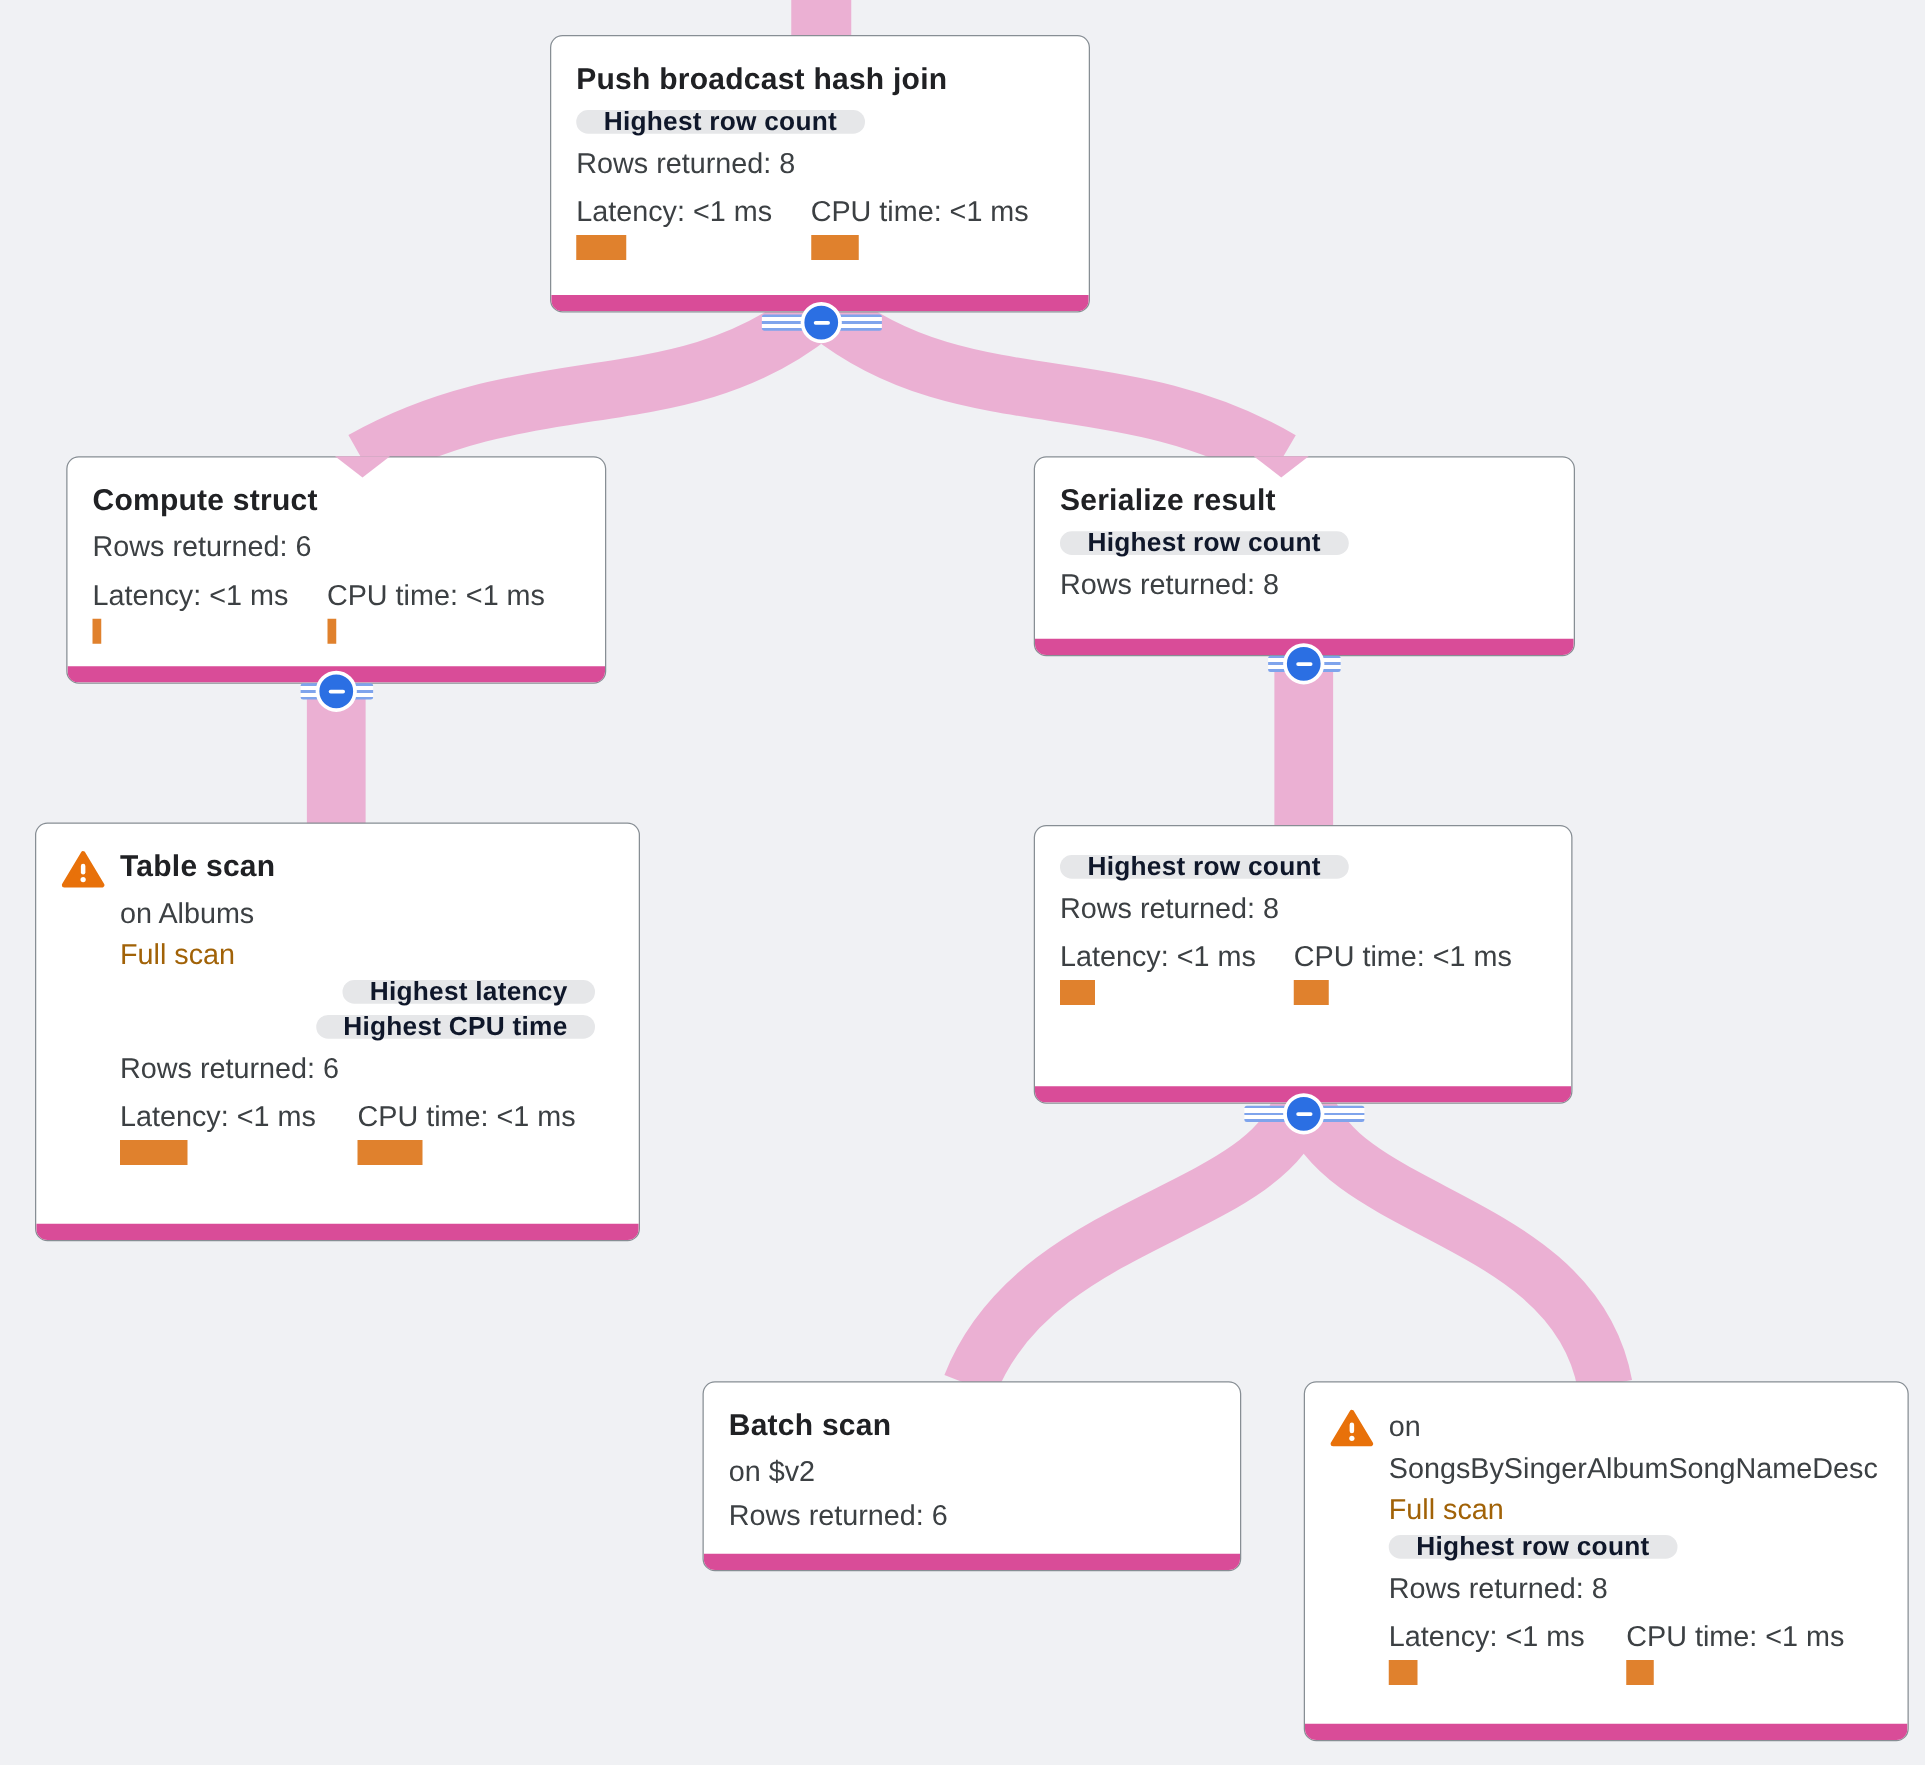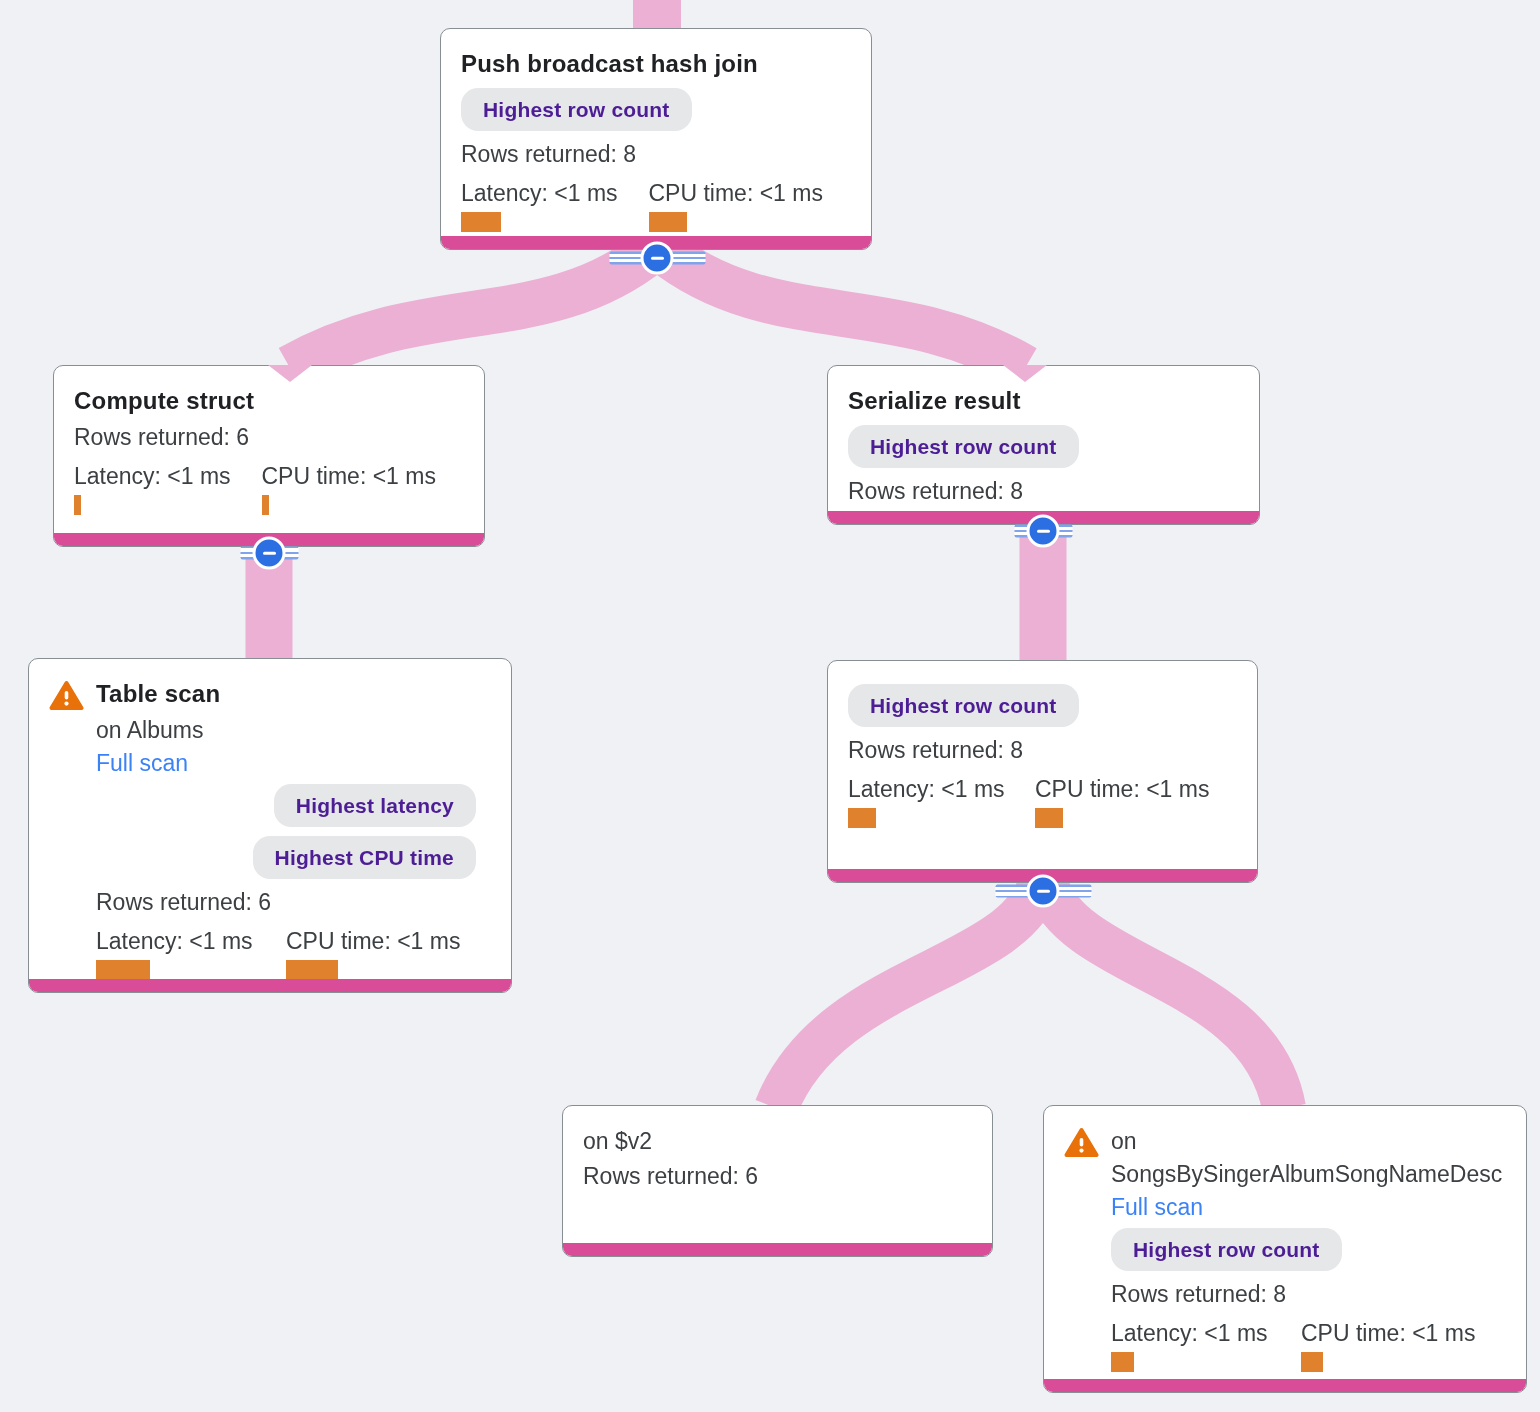--- a/index.html
+++ b/index.html
@@ -29,26 +29,26 @@
     background:#d94c98;
   }
   .content{padding:19px 35px 0 20px;}
   .node.warn .content{padding-left:67px;}
   .warn-icon{position:absolute;left:20px;top:21px;width:35px;height:31px;}
   .title{
     font-size:24px;line-height:32px;font-weight:700;
     color:#202124;margin-bottom:4px;letter-spacing:.2px;
   }
   .line{font-size:23px;line-height:33px;color:#3c4043;}
-  .scan{color:#3b82f6;}
+  .scan{color:#a16207;}
   .badge{
     display:inline-flex;align-items:center;
-    height:43px;padding:0 22px;margin:4px 0 5px 0;
+    height:19px;padding:0 22px;margin:4px 0 5px 0;
     background:#e6e7e9;border-radius:17px;
-    font-size:21px;font-weight:700;color:#4c1d95;letter-spacing:.2px;
+    font-size:21px;font-weight:700;color:#0f172a;letter-spacing:.2px;
   }
   .badge-stack .badge{margin:4px 0 5px 0;}
   .badge-stack{display:flex;flex-direction:column;align-items:flex-end;}
   .rows{margin-top:2px;}
   .metrics{display:flex;margin-top:6px;}
   .metric{width:192px;}
   .mbar{height:20px;margin-top:2px;background:#e0812d;}
 
   
   #n-push   {left:440px; top:28px;   width:432px; height:222px;}
@@ -193,20 +193,21 @@
           <div class="line">CPU time: &lt;1 ms</div>
           <div class="mbar" style="width: 28px;"></div>
         </div>
       </div>
     </div>
     <div class="accent"></div>
   </div>
 
   <div class="node" id="n-batch">
     <div class="content">
+      <div class="title">Batch scan</div>
       <div class="line">on $v2</div>
       <div class="line rows">Rows returned: 6</div>
     </div>
     <div class="accent"></div>
   </div>
 
   <div class="node warn" id="n-index">
     <svg class="warn-icon" viewBox="0 0 35 31">
       <path d="M17.5,3 L32.5,28 L2.5,28 Z" fill="#e8710a" stroke="#e8710a" stroke-width="4" stroke-linejoin="round"></path>
       <rect x="15.7" y="11" width="3.6" height="8.5" rx="1.8" fill="#ffffff"></rect>

